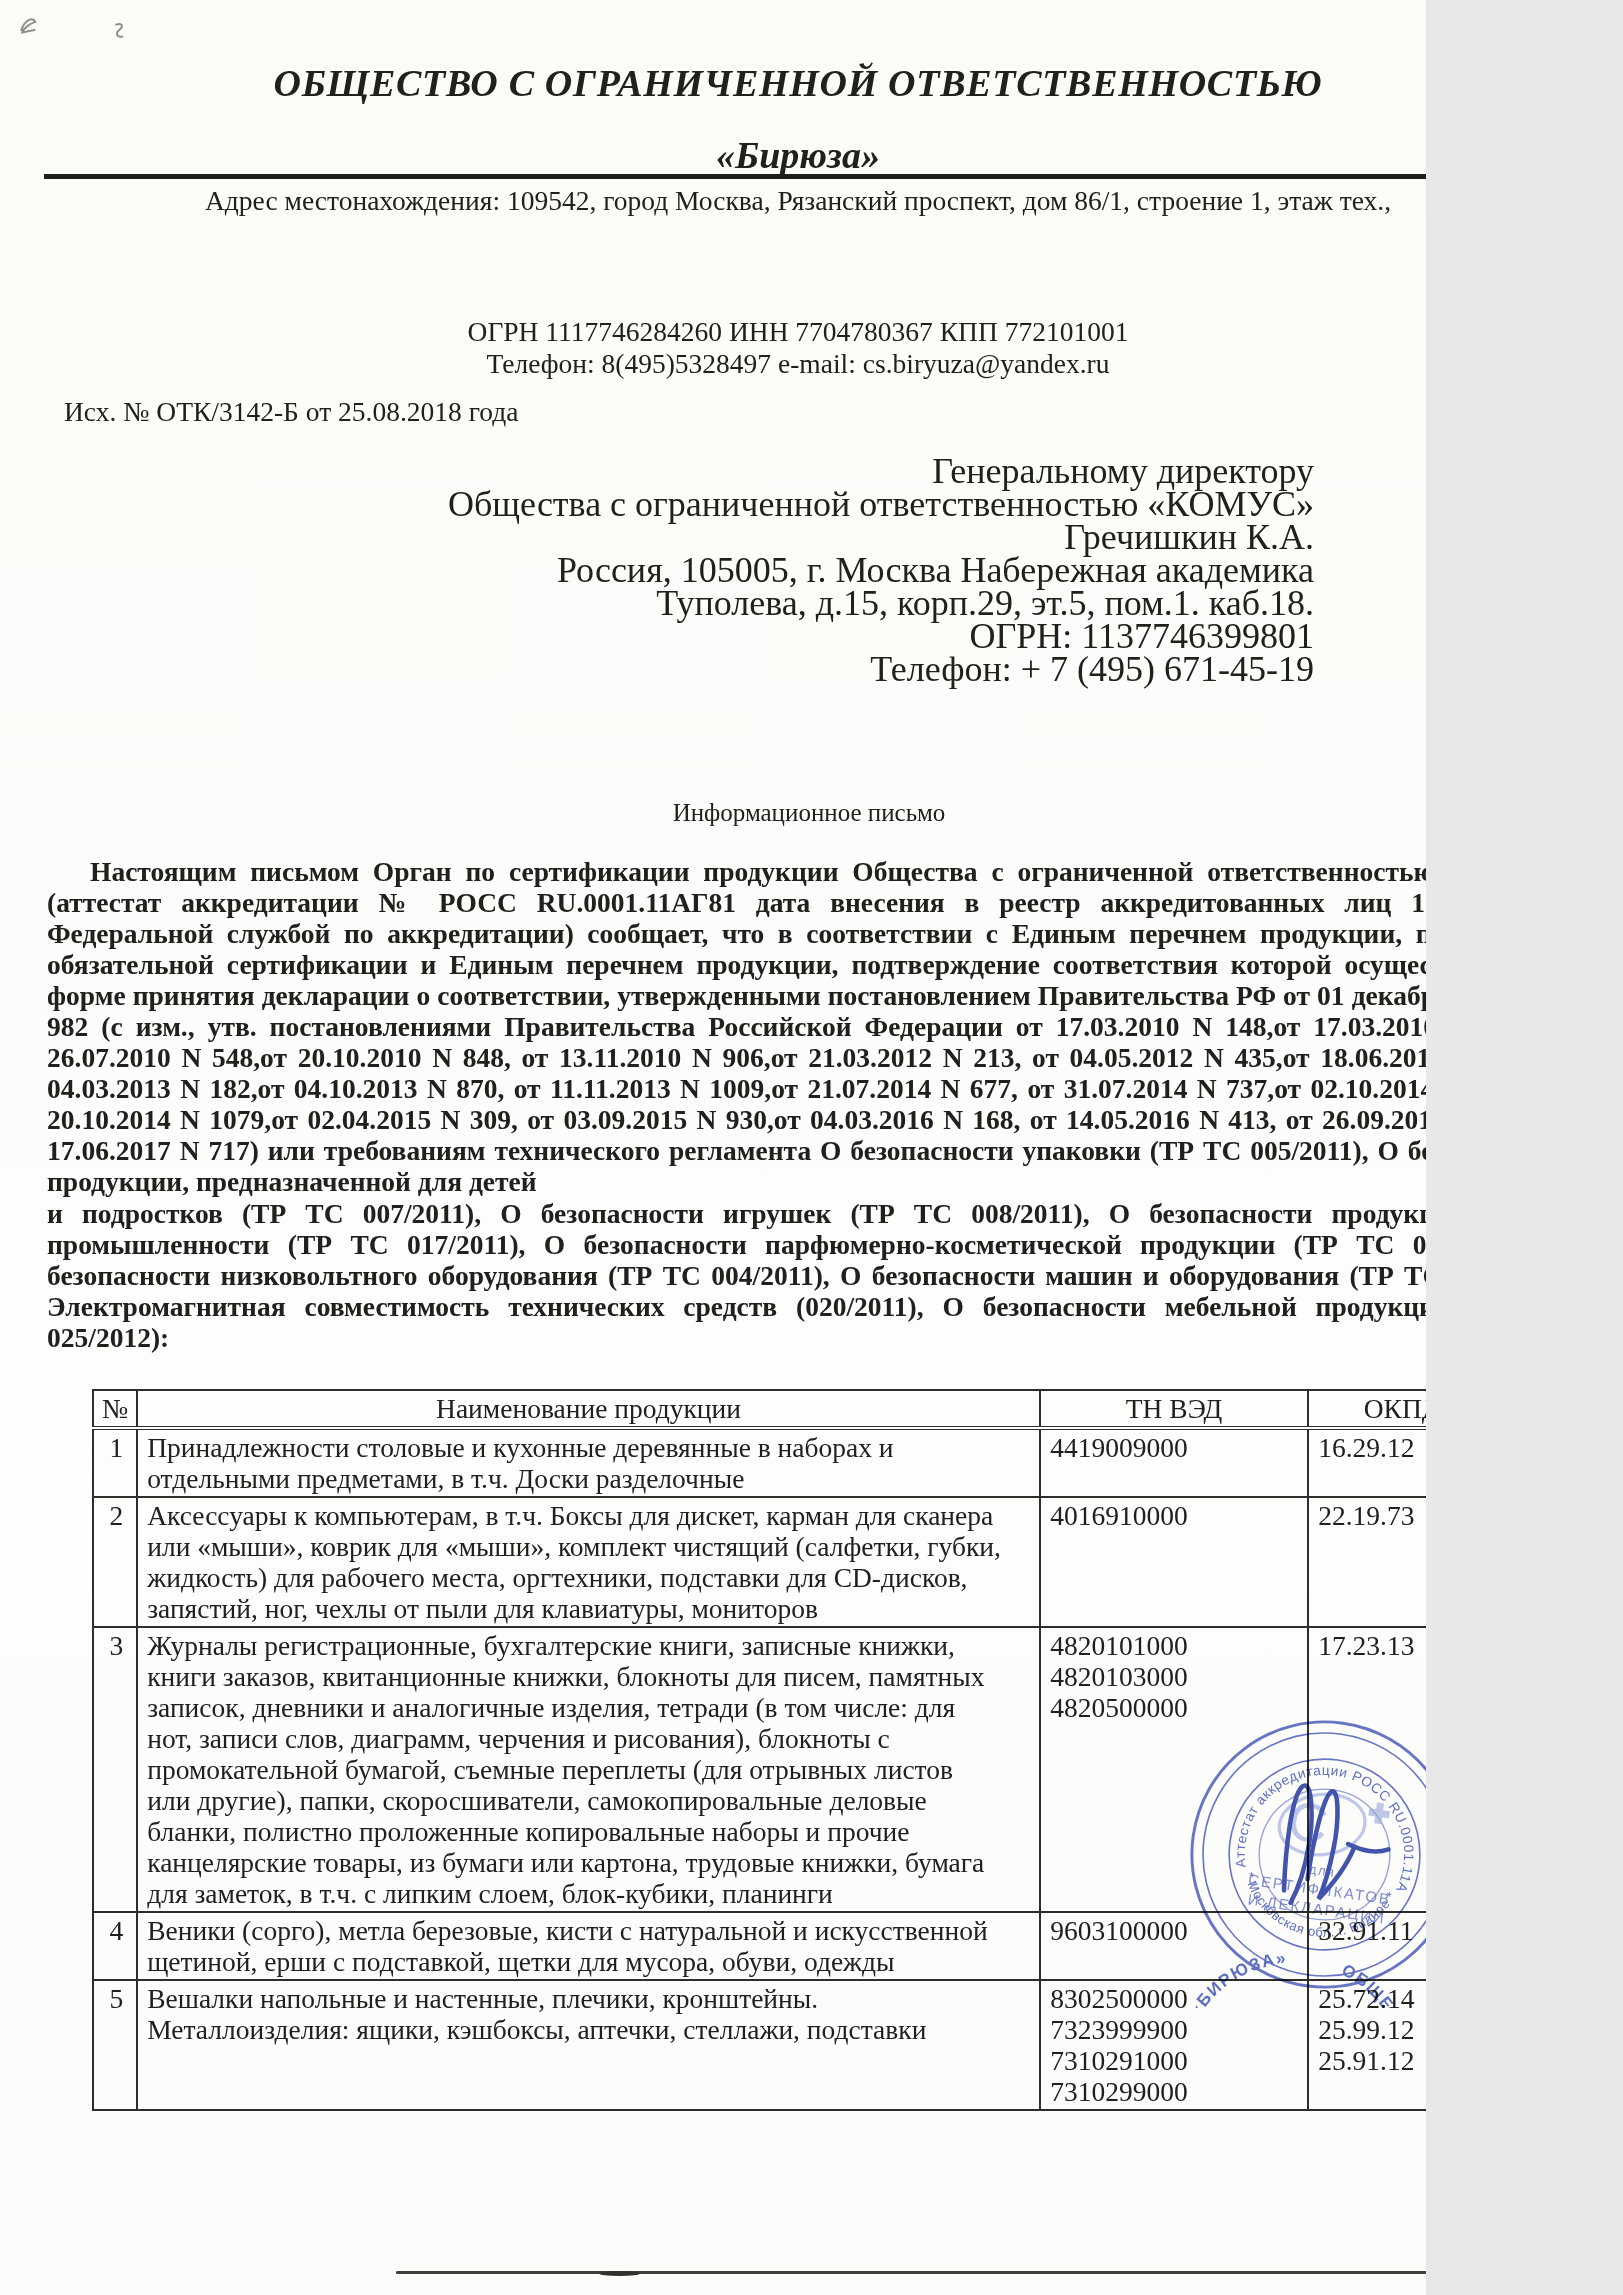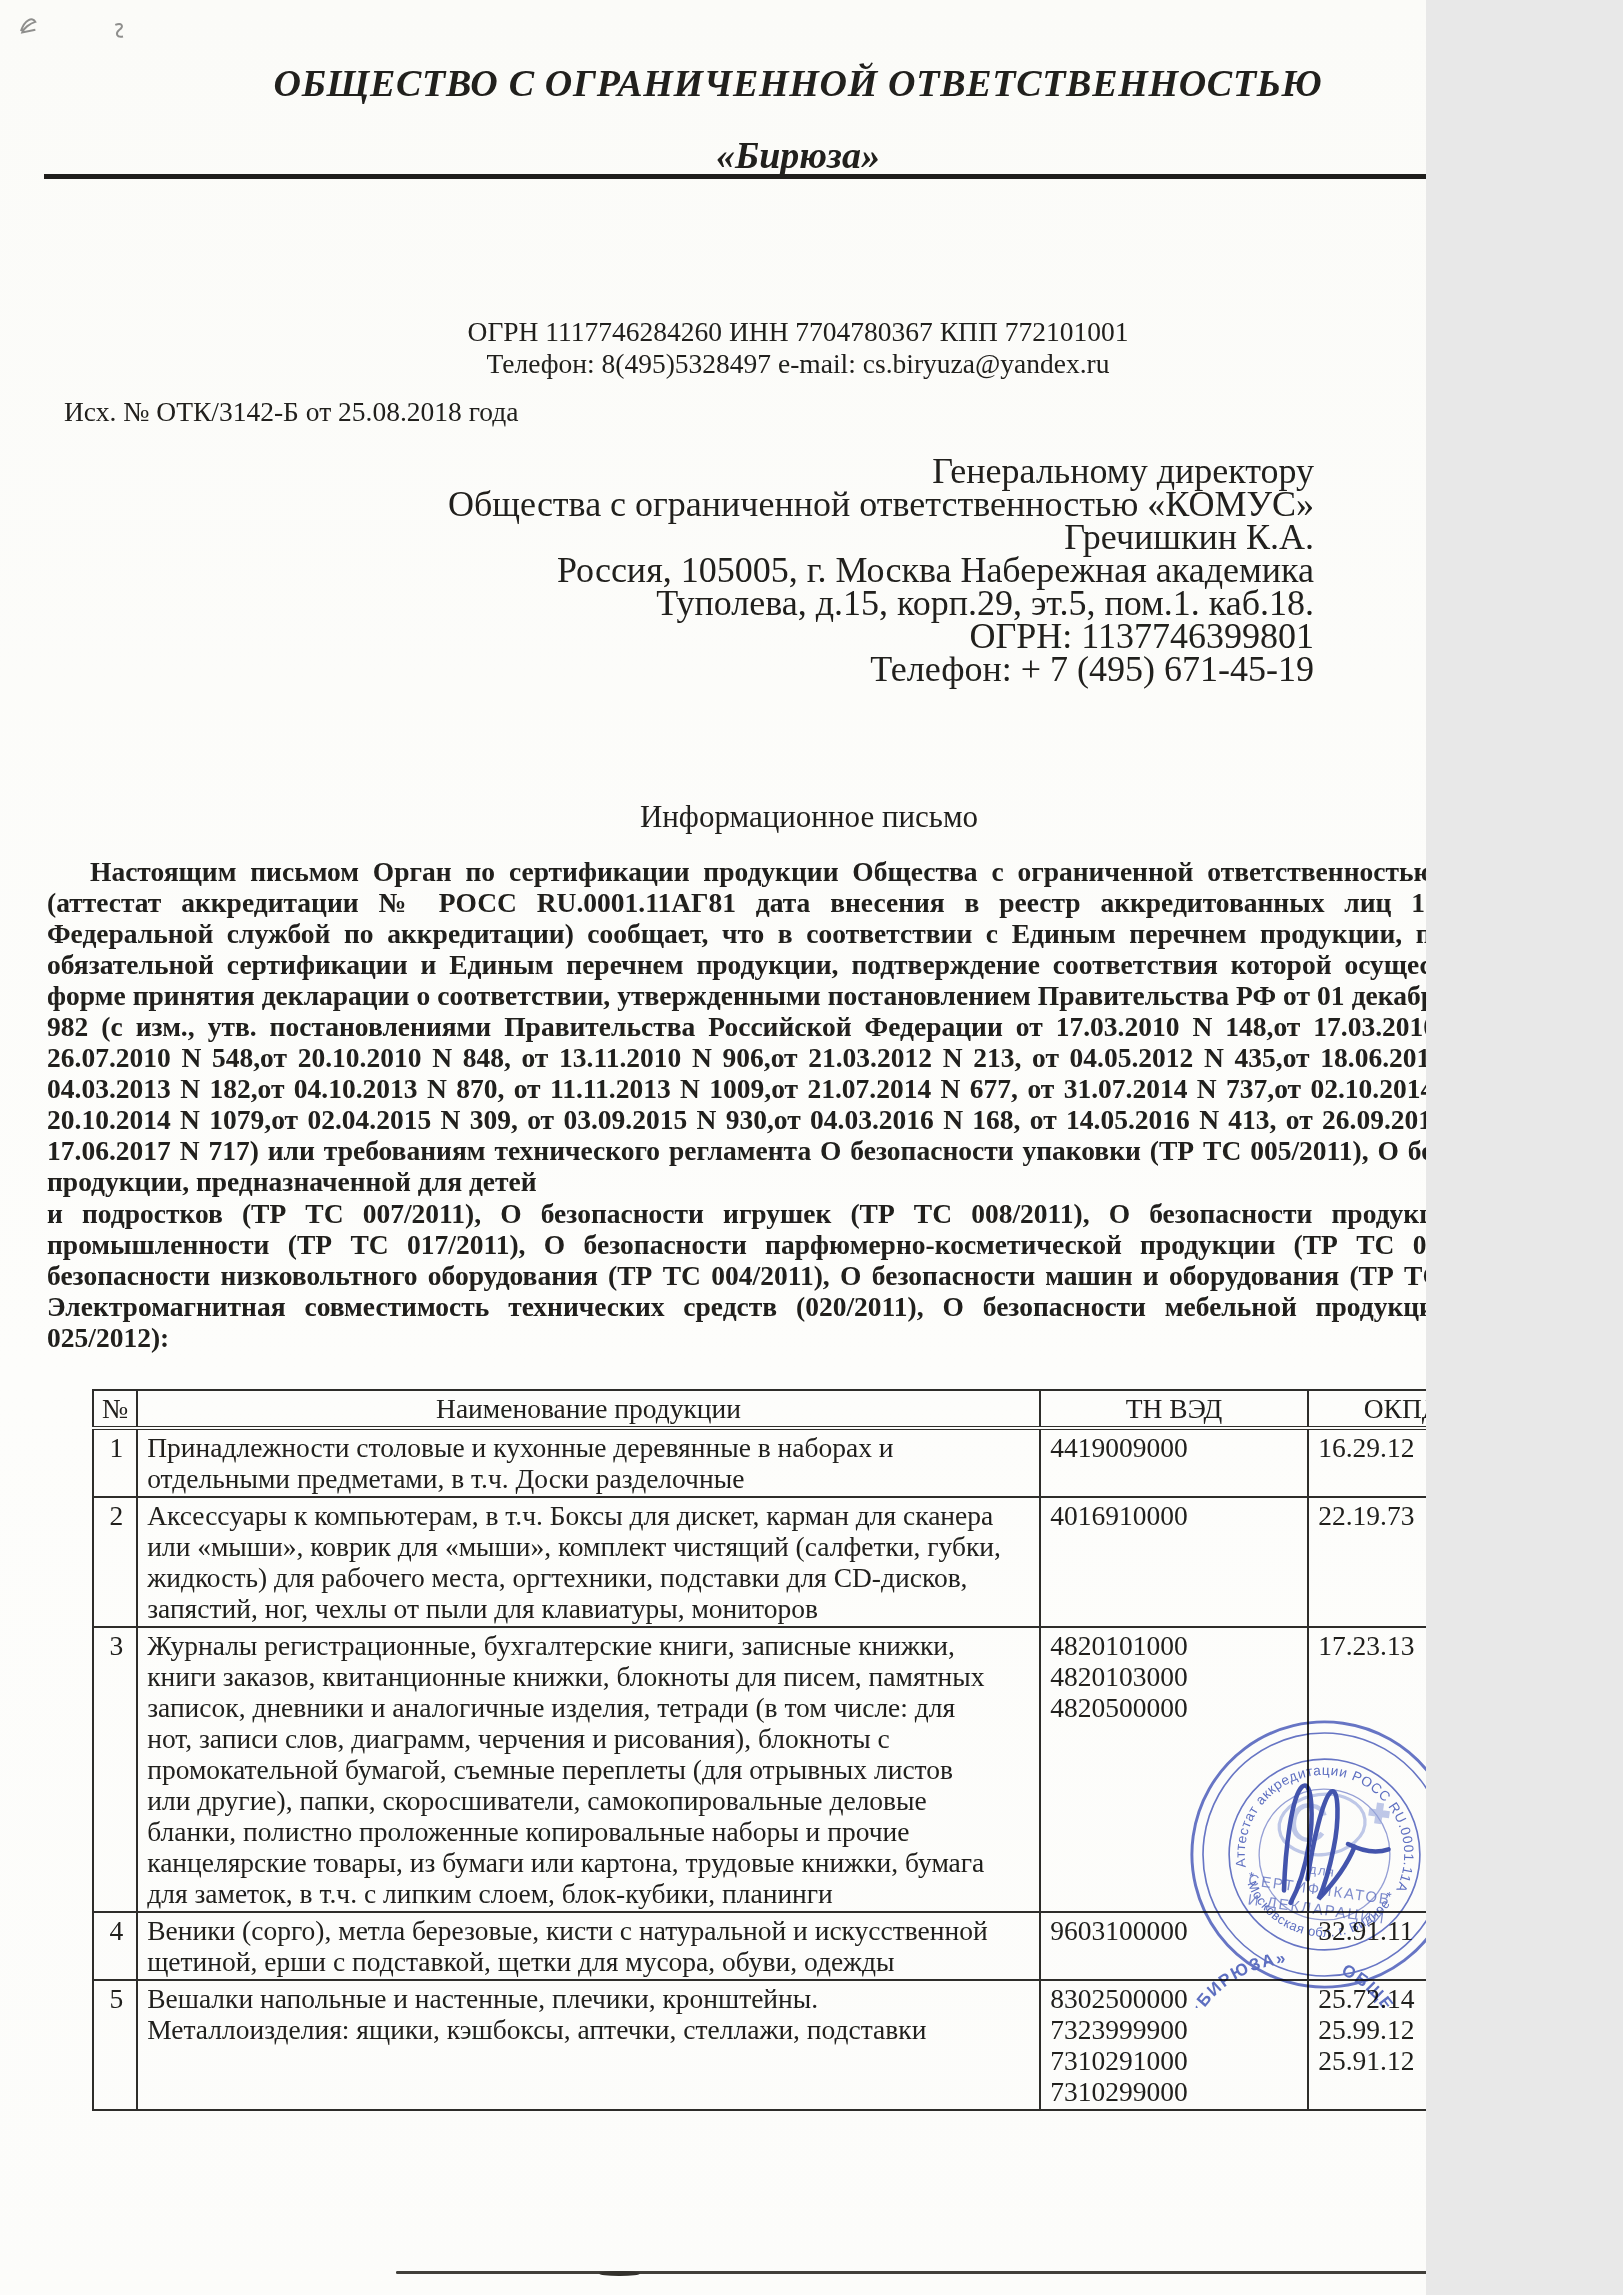--- a/index.html
+++ b/index.html
@@ -25,21 +25,21 @@
   .center-line{left:13px;width:1570px;text-align:center;font-size:27.5px;line-height:33px;}
   .addr1{top:184px;}
   .addr2{top:220px;}
   .postal{top:253px;}
   .ogrn{top:315px;}
   .contact{top:347px;}
   .ref-line{left:52px;top:396px;font-size:27.5px;margin-left:12px;}
   
   .recipient{right:112px;top:455px;text-align:right;font-size:36px;line-height:33px;}
   
-  .doc-title{left:47px;top:799px;width:1524px;text-align:center;font-size:31px;}
+  .doc-title{left:47px;top:799px;width:1524px;text-align:center;font-size:25px;}
   .body-text{left:47px;top:856px;width:1524px;font-size:27.5px;line-height:31px;text-align:justify;}
   .body-text p{margin:0;font-weight:bold;}
   .body-text p.p1{text-indent:43px;}
   .body-text p.p2{margin-top:1.3px;}
   
   table.products{
     position:absolute;left:92px;top:1389px;width:1418px;
     border-collapse:collapse;table-layout:fixed;
     font-size:27.5px;line-height:31px;
   }
@@ -75,20 +75,21 @@
     <path class="squiggle" d="M8 6 C18 2 22 8 14 14 C8 19 10 26 20 24"></path>
   </svg>
 
   <div class="abs corner-tan"></div>
   <div class="abs corner-fold"></div>
 
   <div class="abs company-title">ОБЩЕСТВО С ОГРАНИЧЕННОЙ ОТВЕТСТВЕННОСТЬЮ</div>
   <div class="abs company-title2">«Бирюза»</div>
   <div class="abs head-rule"></div>
 
+  <div class="abs center-line addr1">Адрес местонахождения: 109542, город Москва, Рязанский проспект, дом 86/1, строение 1, этаж тех.,</div>
   <div class="abs center-line ogrn">ОГРН 1117746284260 ИНН 7704780367 КПП 772101001</div>
   <div class="abs center-line contact">Телефон: 8(495)5328497 e-mail: cs.biryuza@yandex.ru</div>
 
   <div class="abs ref-line">Исх. № ОТК/3142-Б от 25.08.2018 года</div>
 
   <div class="abs recipient">
     <div>Генеральному директору</div>
     <div>Общества с ограниченной ответственностью «КОМУС»</div>
     <div>Гречишкин К.А.</div>
     <div>Россия, 105005, г. Москва Набережная академика</div>

